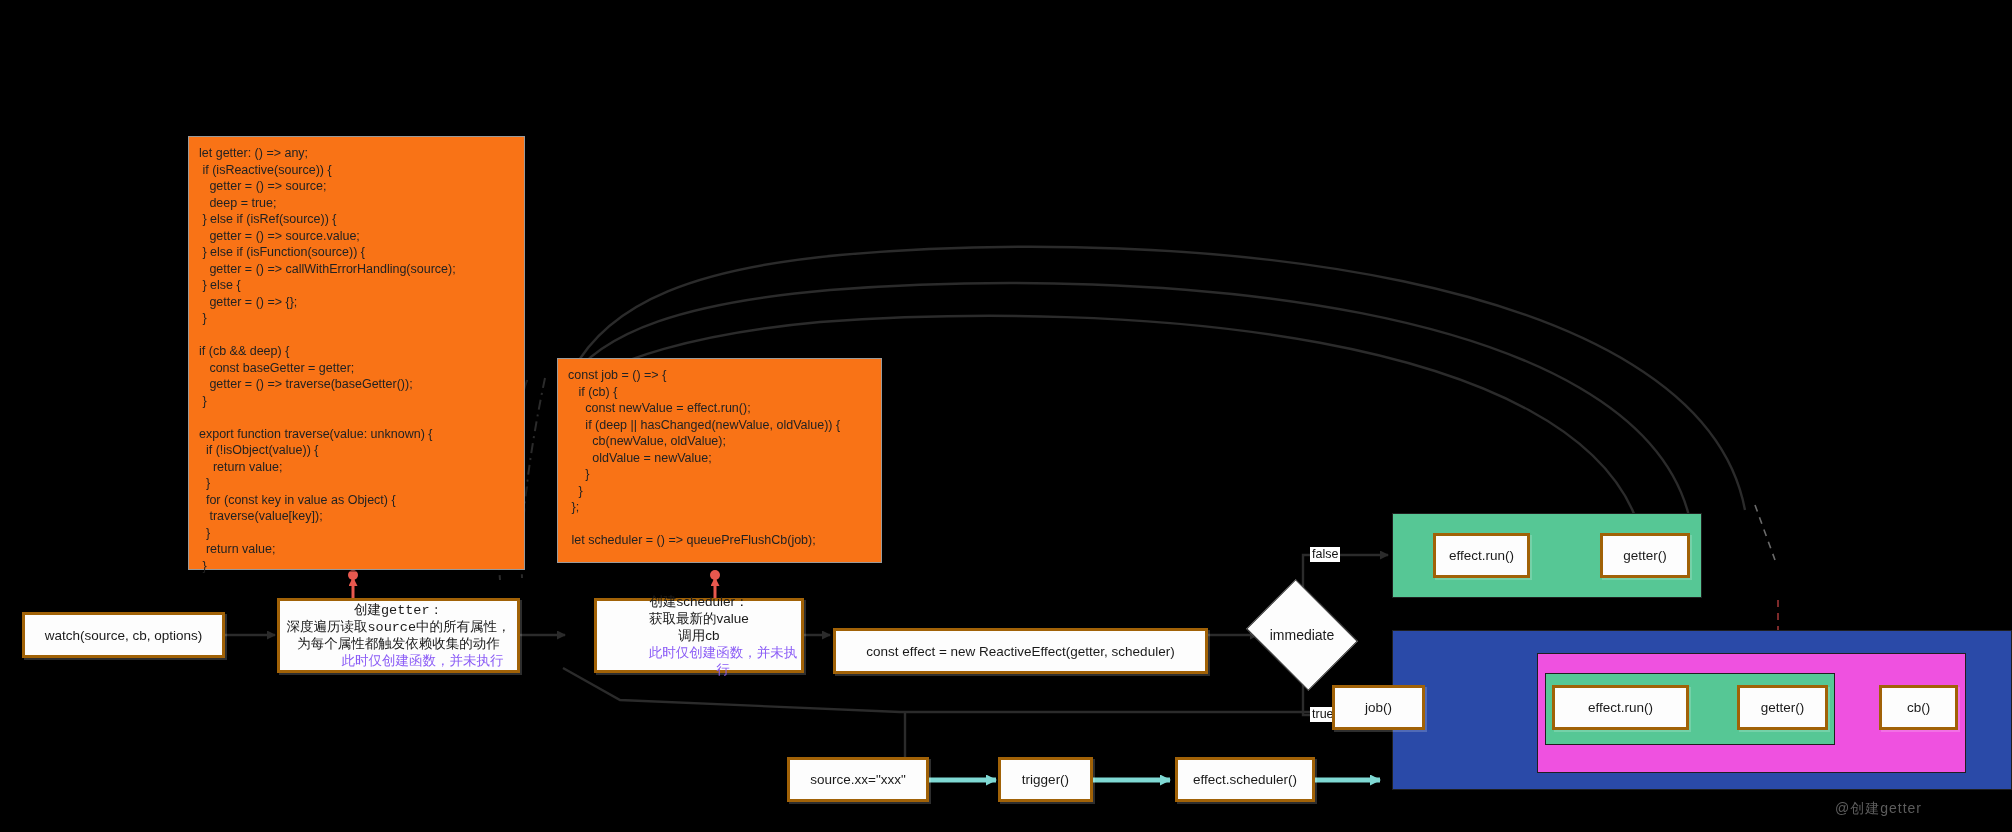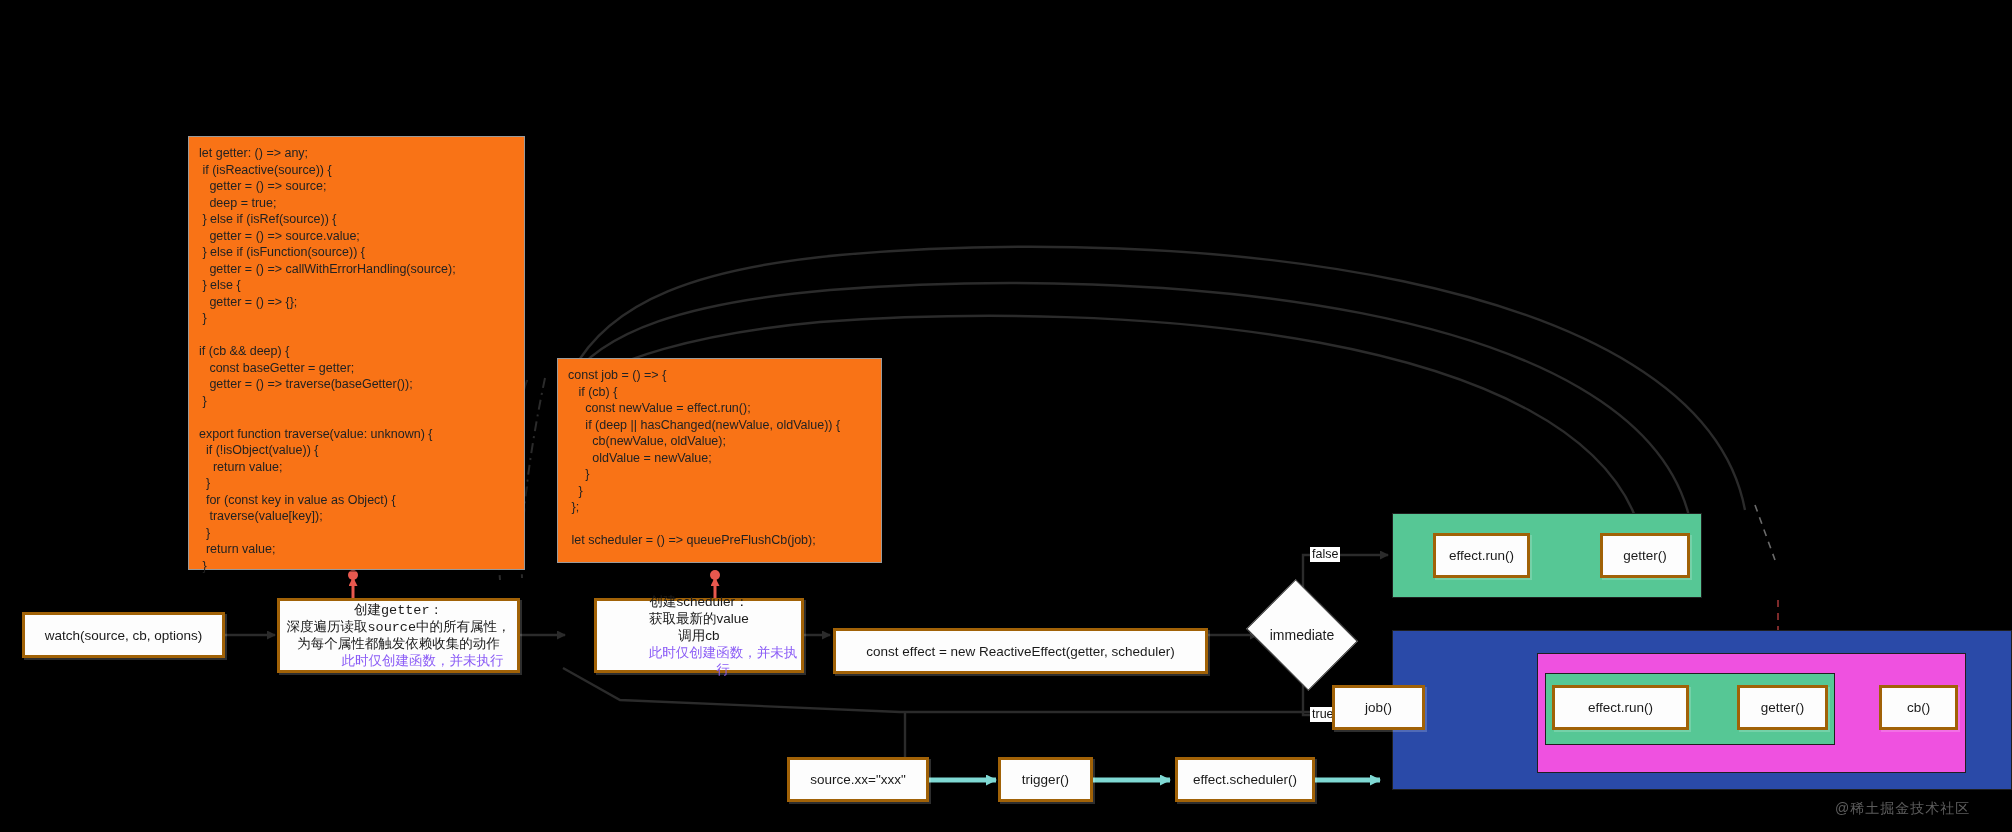--- a/index.html
+++ b/index.html
@@ -229,15 +229,15 @@
   <div class="pbox" style="left:787px;top:757px;width:142px;height:45px;">
     <span class="ln">source.xx="xxx"</span>
   </div>
   <div class="pbox" style="left:998px;top:757px;width:95px;height:45px;">
     <span class="ln">trigger()</span>
   </div>
   <div class="pbox" style="left:1175px;top:757px;width:140px;height:45px;">
     <span class="ln">effect.scheduler()</span>
   </div>
 
-  <div class="watermark" style="left:1835px;top:800px;">@稀土掘金技术社区</div>
+  <div class="watermark" style="left:1835px;top:800px;">@创建getter</div>
 
 </div>
 
 </body></html>

